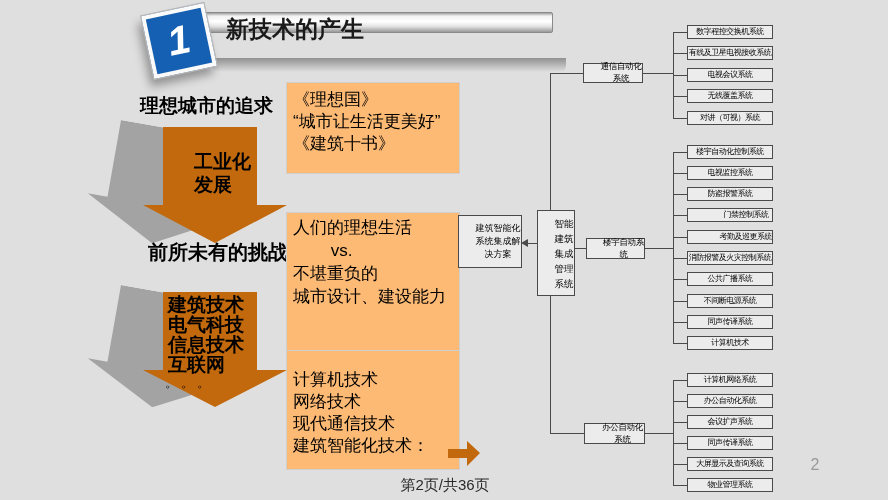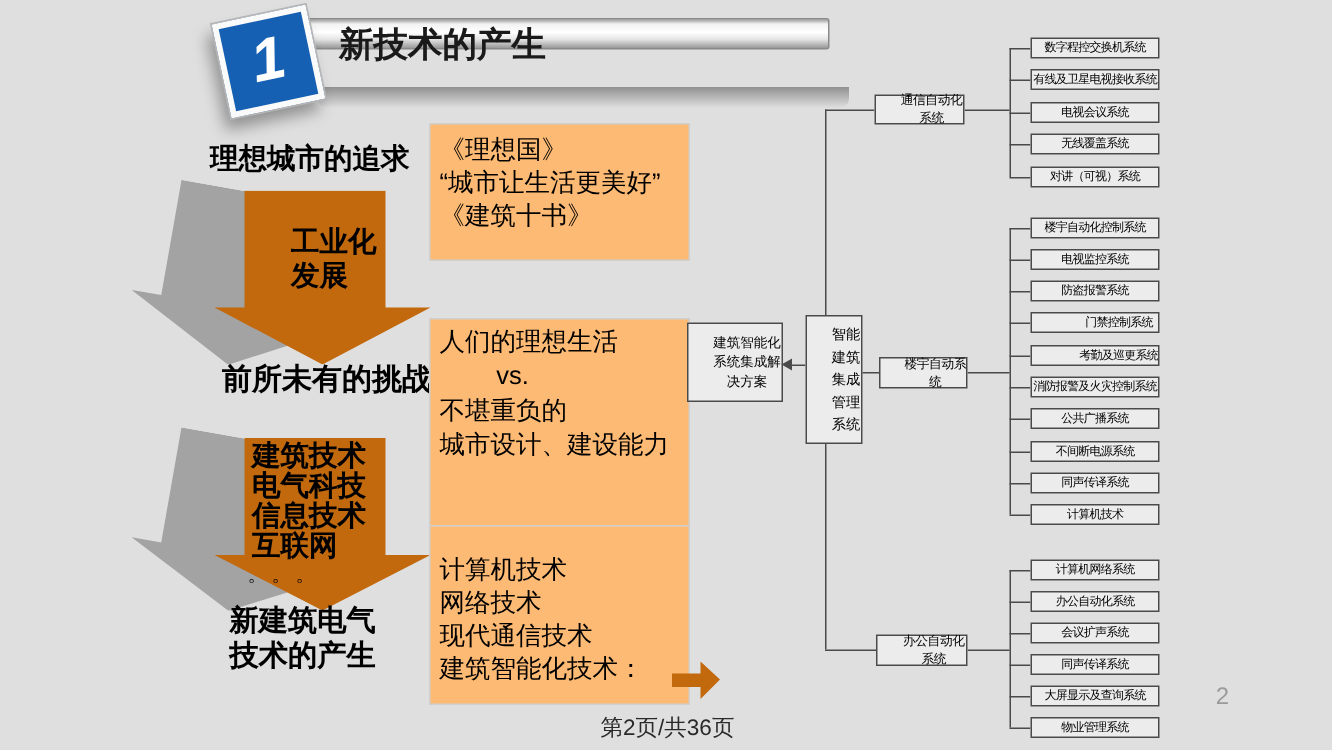--- a/index.html
+++ b/index.html
@@ -106,22 +106,20 @@
   <div class="flow-label" style="left:148px;top:239px;font-size:20px;text-align:right;">前所未有的挑战</div>
 
   <div class="arrow-down arrow-shadow" style="left:143px;top:292px;height:115px;"></div>
   <div class="arrow-down" style="left:143px;top:292px;height:115px;"></div>
   <div class="arrow-text" style="left:168px;top:295px;line-height:20px;">建筑技术
 电气科技
 信息技术
 互联网</div>
   <div class="abs" style="left:165px;top:374px;font-size:13px;letter-spacing:3px;color:#000;z-index:2;">。。。</div>
 
-  <div class="flow-label" style="left:153px;top:403px;font-size:19.5px;line-height:22.5px;">新建筑电气
-技术的产生</div>
 
   <div class="wbox" style="top:82px;height:92px;padding-top:6px;line-height:22px;">《理想国》
 “城市让生活更美好”
 《建筑十书》</div>
   <div class="wbox" style="top:212px;height:152px;padding-top:3px;line-height:23px;">人们的理想生活
         vs.
 不堪重负的
 城市设计、建设能力</div>
   <div class="wbox" style="top:350px;height:120px;padding-top:18px;line-height:22px;">计算机技术
 网络技术

